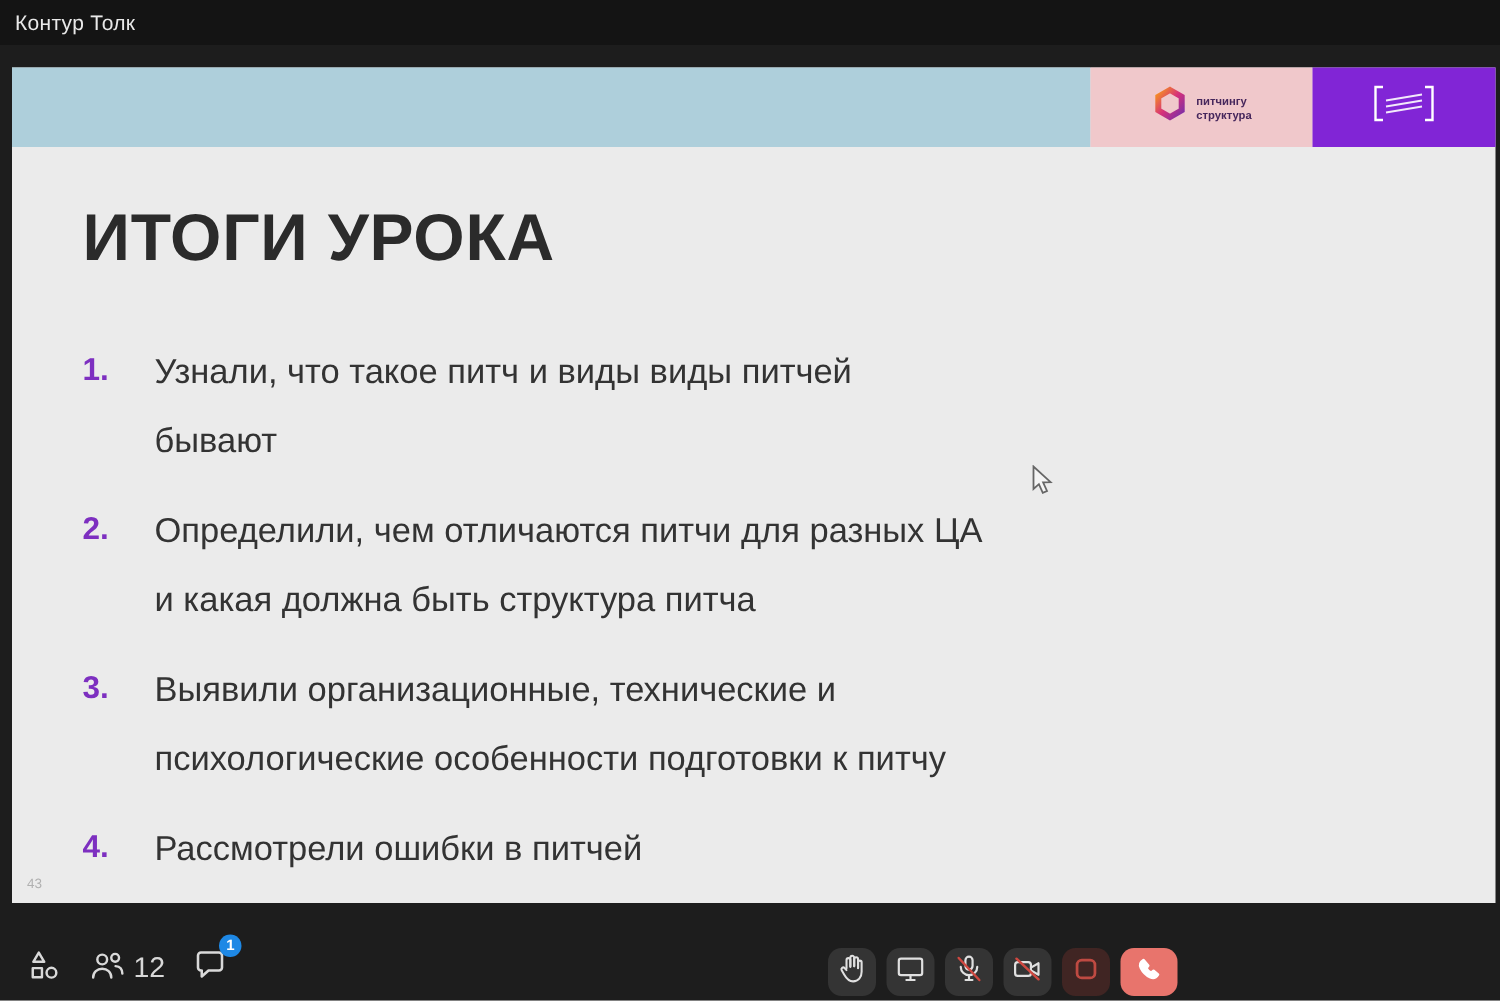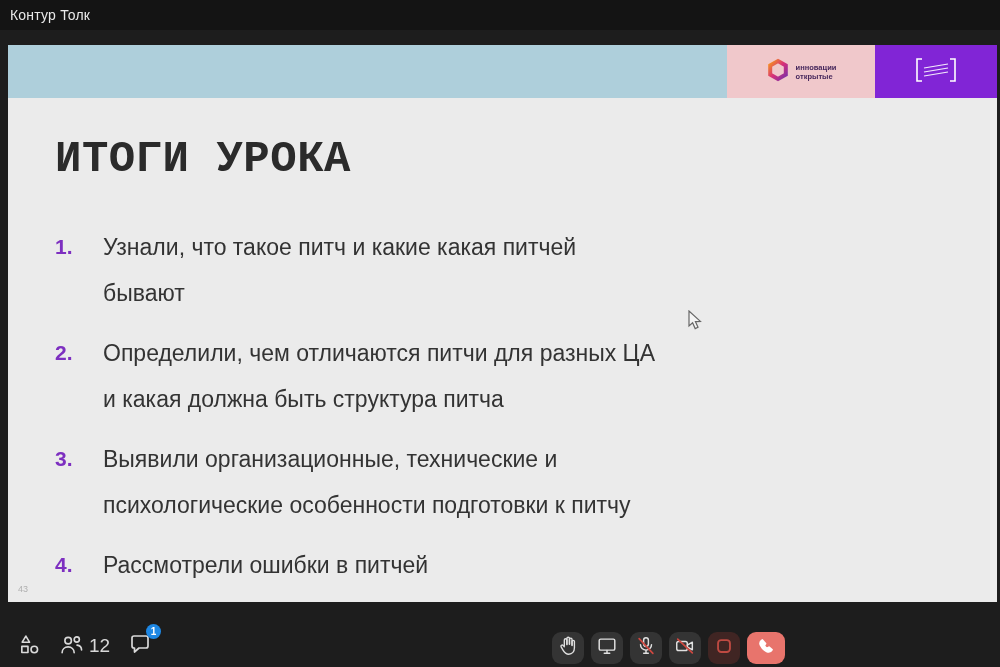--- a/index.html
+++ b/index.html
@@ -23,21 +23,21 @@
   .band { display:flex; height:53px; }
   .band-blue { flex:1; background:#aecfdb; }
   .band-pink { width:148px; background:#f0c8cb; display:flex; align-items:center;
     justify-content:center; gap:6px; }
   .band-purple { width:122px; background:#8125d6; display:flex; align-items:center;
     justify-content:center; }
   .oi-text { color:#46275c; font-size:7.5px; font-weight:bold; line-height:1.2; }
 
   .slide-body { position:relative; height:504px; }
   .slide-title { position:absolute; left:47px; top:36px; font-size:44px;
-    font-weight:800; color:#2b2b2b; letter-spacing:.5px;font-family:Liberation Mono, monospace; }
+    font-weight:800; color:#2b2b2b; letter-spacing:.5px; }
   .list { position:absolute; left:47px; top:126px; }
   .item { display:flex; margin-bottom:14px; }
   .item-num { width:48px; color:#7d2fc0; font-weight:bold; font-size:21px; line-height:46px; }
   .item-text { font-size:23px; color:#333; line-height:46px; white-space:pre-line; }
   .page-num { position:absolute; left:10px; bottom:8px; font-size:9px; color:#b0b0b0;text-align:center; }
   .cursor { position:absolute; left:680px; top:212px; }
 
   
   .left-tools { position:absolute; left:18px; bottom:7px; display:flex;
     align-items:center; gap:18px; }
@@ -71,22 +71,22 @@
             <linearGradient id="oi" x1="0" y1="0" x2="1" y2="1">
               <stop offset="0" stop-color="#f7941e"></stop>
               <stop offset="0.5" stop-color="#d6307a"></stop>
               <stop offset="1" stop-color="#7b2fa8"></stop>
             </linearGradient>
           </defs>
           <path d="M12 3 L19.8 7.5 V16.5 L12 21 L4.2 16.5 V7.5 Z" fill="none" stroke="url(#oi)" stroke-width="4"></path>
         </svg>
       </span>
       <span class="oi-text">
-        <span>инновации</span><br>
-        <span>открытые</span>
+        <span>питчингу</span><br>
+        <span>структура</span>
       </span>
     </div>
     <div class="band-purple">
       <span>
         <svg width="56" height="36" viewBox="0 0 56 36">
           <path d="M14 7 h-5 v22 h5" fill="none" stroke="#fff" stroke-width="1.6"></path>
           <path d="M42 7 h5 v22 h-5" fill="none" stroke="#fff" stroke-width="1.6"></path>
           <g stroke="#fff" stroke-width="1.2" opacity="0.9">
             <line x1="16" y1="16" x2="40" y2="12"></line>
             <line x1="16" y1="20" x2="40" y2="16"></line>
@@ -96,21 +96,21 @@
       </span>
     </div>
   </div>
 
   <div class="slide-body">
     <div class="slide-title">ИТОГИ УРОКА</div>
 
     <ol class="list" style="list-style:none;margin:0;padding:0;">
       <li class="item">
         <span class="item-num">1.</span>
-        <span class="item-text">Узнали, что такое питч и какие какая питчей
+        <span class="item-text">Узнали, что такое питч и виды виды питчей
 бывают</span>
       </li>
       <li class="item">
         <span class="item-num">2.</span>
         <span class="item-text">Определили, чем отличаются питчи для разных ЦА
 и какая должна быть структура питча</span>
       </li>
       <li class="item">
         <span class="item-num">3.</span>
         <span class="item-text">Выявили организационные, технические и

